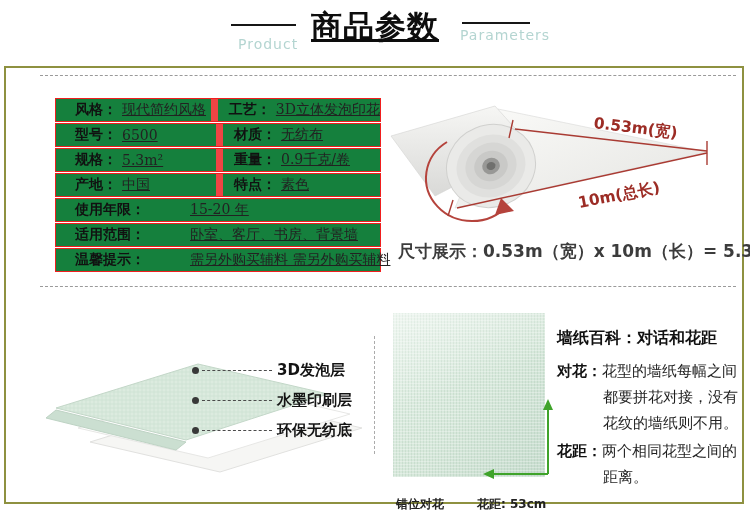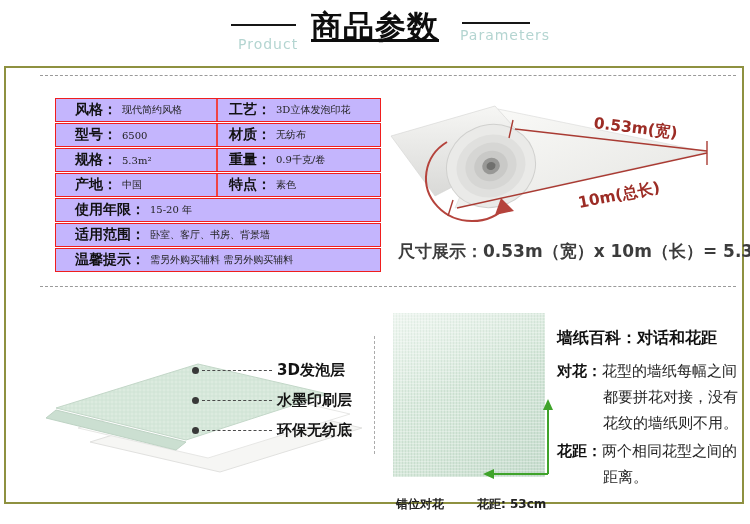--- a/index.html
+++ b/index.html
@@ -20,28 +20,28 @@
   .frame{position:absolute;left:4px;top:66px;width:740px;height:438px;
          border:2px solid #8e9140;box-sizing:border-box;background:#fff;}
   .dash-h{position:absolute;left:40px;width:696px;height:0;border-top:1px dashed #9a9a9a;}
   .dash-h.top{top:75px;}
   .dash-h.mid{top:286px;}
   .dash-v{position:absolute;left:374px;top:336px;height:118px;width:0;border-left:1px dashed #ababab;}
 
   
   .spec{position:absolute;left:55px;top:98px;width:326px;}
   .spec-row{box-sizing:border-box;border:1px solid #f01e1e;height:24px;margin-bottom:1px;
-            display:flex;align-items:center;background:#c4b5fd;}
+            display:flex;align-items:center;background:#15803d;}
   .spec-cell{display:flex;align-items:center;height:100%;box-sizing:border-box;}
   .spec-cell.c-left{width:160px;padding-left:19px;}
-  .spec-cell.c-right{flex:1;border-left:2px solid #ef4444;padding-left:11px;}
-  .spec-cell.c-full{flex:1;padding-left:19px;}
+  .spec-cell.c-right{flex:1;border-left:7px solid #ef4444;padding-left:11px;}
+  .spec-cell.c-full{flex:1;padding-left:19px;gap:40px;}
   .lbl{font-weight:bold;font-size:14px;color:#111;white-space:nowrap;}
-  .val{font-size:10px;color:#222;margin-left:5px;white-space:nowrap;
-       font-family:"DejaVu Serif","Liberation Serif",serif;}
+  .val{font-size:14px;color:#222;margin-left:5px;white-space:nowrap;
+       font-family:"DejaVu Serif","Liberation Serif",serif;text-decoration:underline;}
 
   
   .roll-wrap{position:absolute;left:383px;top:84px;width:350px;height:152px;}
   .dim-caption{position:absolute;left:398px;top:240px;width:345px;text-align:center;
                font-size:17px;font-weight:bold;color:#3c3c3c;white-space:nowrap;}
 
   
   .layers-wrap{position:absolute;left:28px;top:330px;width:340px;height:150px;}
   .layer-callout{position:absolute;left:192px;display:flex;align-items:center;height:16px;text-align:right;}
   .layer-dot{width:7px;height:7px;border-radius:50%;background:#383838;flex:0 0 auto;}

